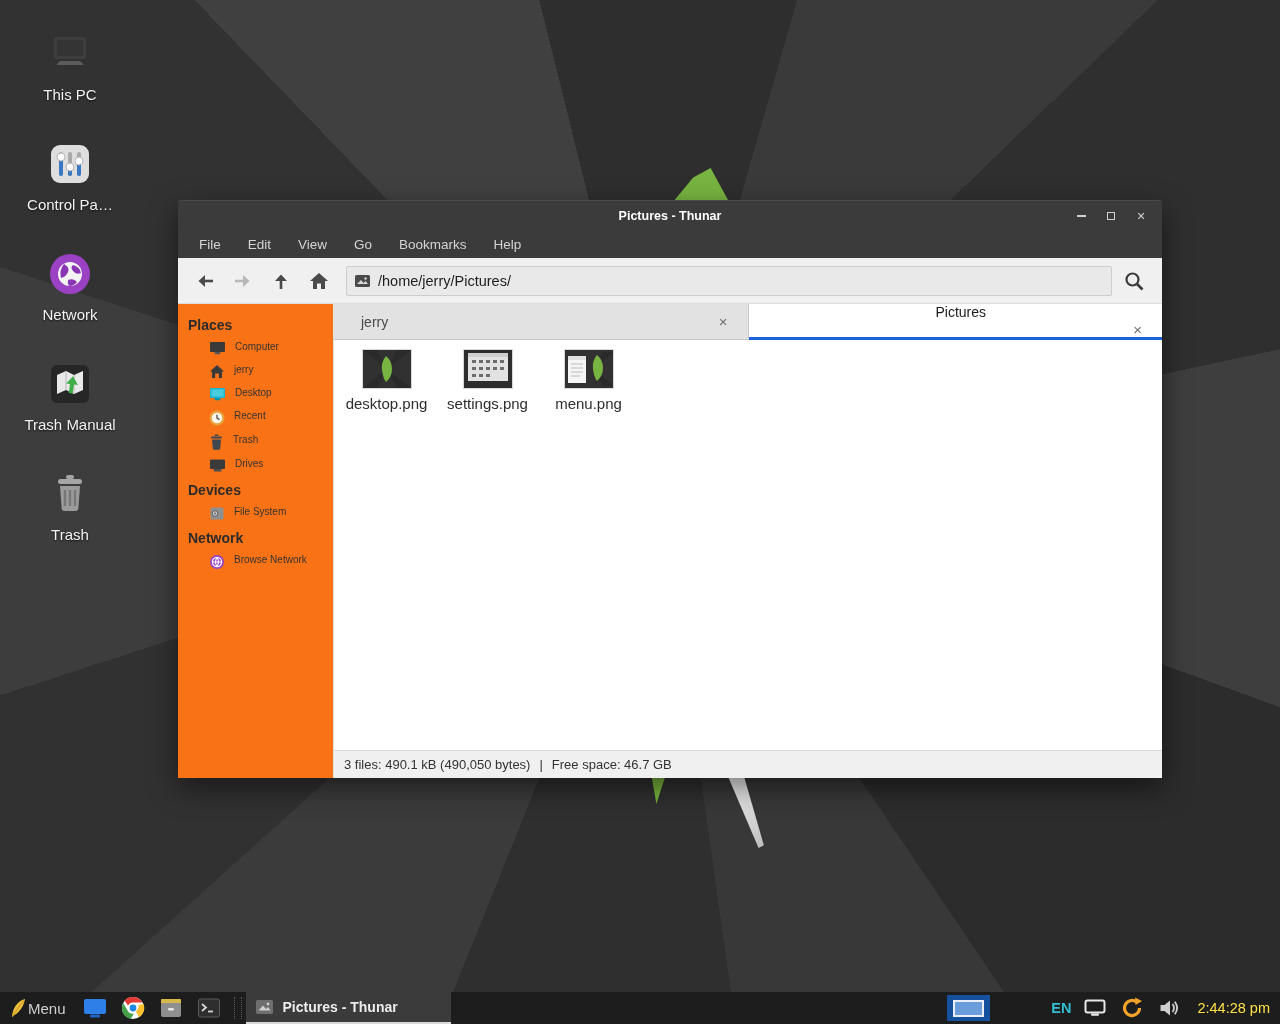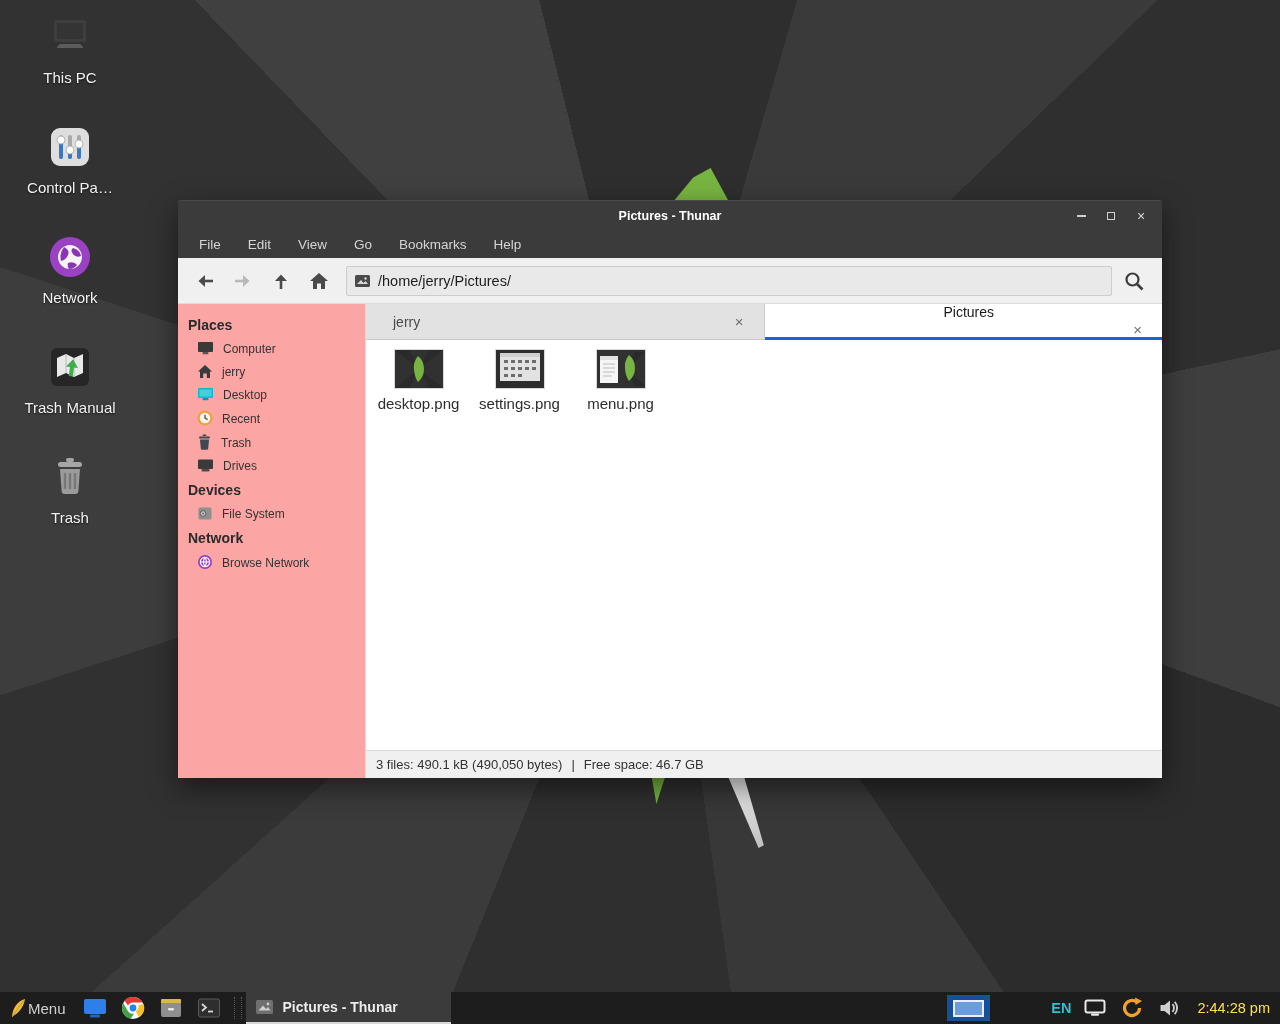--- a/index.html
+++ b/index.html
@@ -24,21 +24,21 @@
       #3d3d3d 342deg, #3d3d3d 360deg);
   }
   .feather-tip-top { position:absolute; left:670px; top:168px; width:58px; height:32px;
     background:#78b441; clip-path:polygon(8% 100%, 100% 100%, 70% 0%, 40% 30%); }
   .feather-sliver-green { position:absolute; left:645px; top:778px; width:38px; height:26px;
     background:#78b43e; clip-path:polygon(18% 0, 52% 0, 30% 100%); }
   .feather-blade-white { position:absolute; left:726px; top:778px; width:44px; height:70px;
     background:linear-gradient(160deg,#f2f2f2,#bdbdbd); clip-path:polygon(6% 0, 42% 0, 86% 96%, 74% 100%); }
 
   
-  .desktop-icons { position:absolute; left:8px; top:13px; width:124px;
+  .desktop-icons { position:absolute; left:8px; top:30px; width:124px;
     display:flex; flex-direction:column; }
   .dicon { height:110px; display:flex; flex-direction:column; align-items:center; justify-content:flex-start; cursor:default; }
   .dicon .dicon-art { width:48px; height:48px; display:flex; align-items:center; justify-content:center; }
   .dicon .dicon-label { margin-top:8px; font-size:15px; color:#f2f2f2; text-shadow:0 1px 2px rgba(0,0,0,.7);
     max-width:120px; white-space:nowrap; overflow:hidden; text-overflow:ellipsis; }
 
   
   .window { position:absolute; left:178px; top:200px; width:984px; height:578px;
     display:flex; flex-direction:column; box-shadow:0 10px 28px rgba(0,0,0,.5); border-radius:3px 3px 0 0; }
   .titlebar { height:30px; background:#3b3b3b; border-radius:3px 3px 0 0; position:relative;
@@ -55,23 +55,23 @@
 
   .toolbar { height:46px; background:#f0f0f0; display:flex; align-items:center; padding:0 10px; gap:4px;
     border-bottom:1px solid #dcdcdc; }
   .nav-btn { width:34px; height:32px; display:flex; align-items:center; justify-content:center; border-radius:2px; cursor:pointer; }
   .pathbar { flex:1; height:30px; margin-left:6px; background:#e9e9e9; border:1px solid #cdcdcd; border-radius:2px;
     display:flex; align-items:center; padding:0 8px; gap:8px; cursor:text; }
   .path-text { font-size:14.5px; color:#1e1e1e; }
   .search-btn { width:36px; height:32px; display:flex; align-items:center; justify-content:center; cursor:pointer; }
 
   .main { flex:1; min-height:0; display:flex; background:#fff; }
-  .sidebar { width:188px; background:#fca5a5; border-right:1px solid #e0e0e0; padding-top:8px; overflow:hidden; }
+  .sidebar { width:156px; background:#f97316; border-right:1px solid #e0e0e0; padding-top:8px; overflow:hidden; }
   .side-header { font-size:14px; font-weight:bold; color:#2b2b2b; padding:5px 10px 4px 10px; }
-  .side-item { display:flex; align-items:flex-end; gap:9px; padding:4px 8px 4px 19px; font-size:12px; color:#333; cursor:pointer; }
+  .side-item { display:flex; align-items:flex-start; gap:9px; padding:4px 8px 4px 19px; font-size:10px; color:#333; cursor:pointer;margin-left:12px; }
   .side-item svg { flex:0 0 auto; }
 
   .right-pane { flex:1; display:flex; flex-direction:column; min-width:0; }
   .tabbar { height:36px; display:flex; background:#e2e2e2; }
   .tab { flex:1; display:flex; align-items:center; padding:0 16px 0 27px; font-size:14px; color:#4a4a4a;
     border-right:1px solid #cdcdcd; border-bottom:1px solid #c9c9c9; cursor:pointer; }
   .tab.active { background:#fff; color:#1a1a1a; border-bottom:3px solid #1765d8; border-right:none;flex-direction:column; }
   .tab-close { margin-left:auto; color:#6e6e6e; font-size:15px; line-height:1; cursor:pointer; padding:2px 4px; }
 
   .filepane { flex:1; background:#fff; display:flex; align-items:flex-start; padding:10px 2px; }

